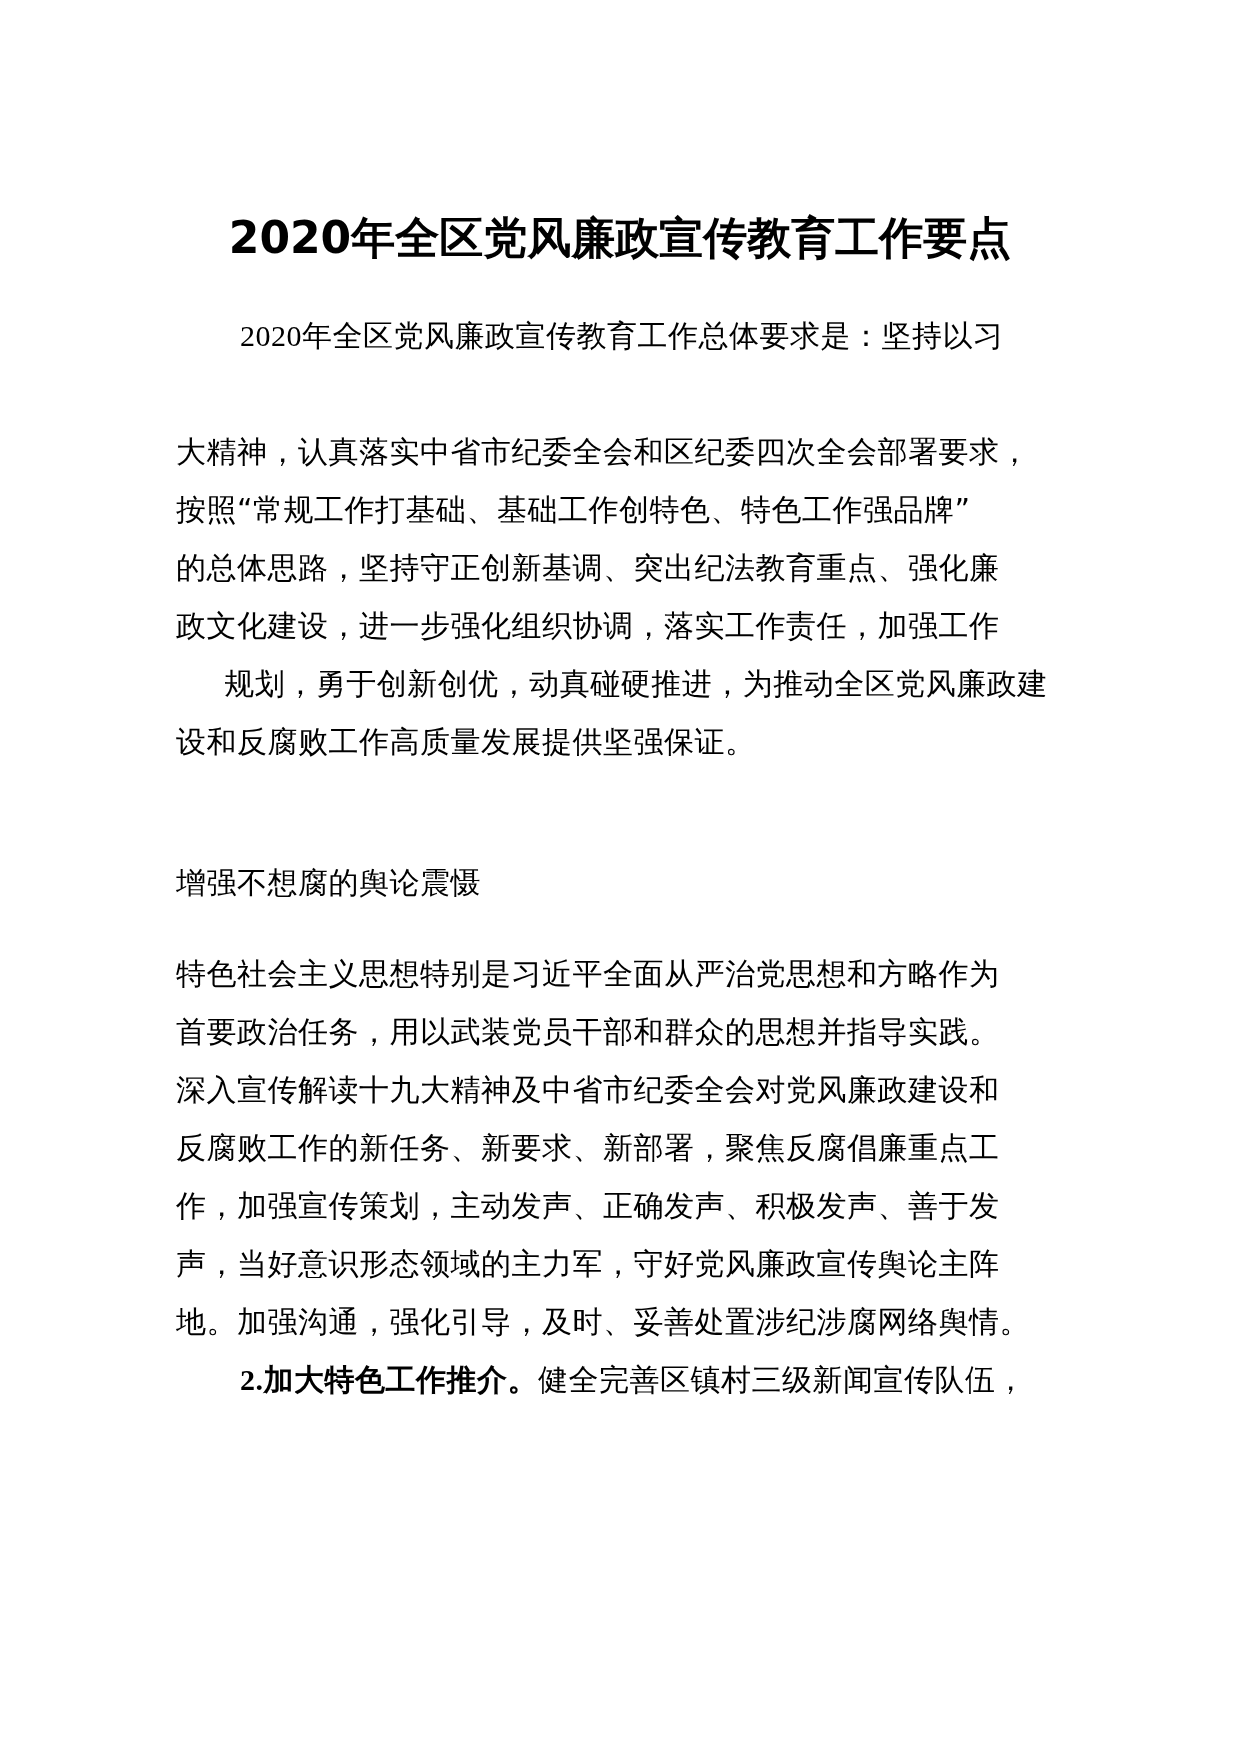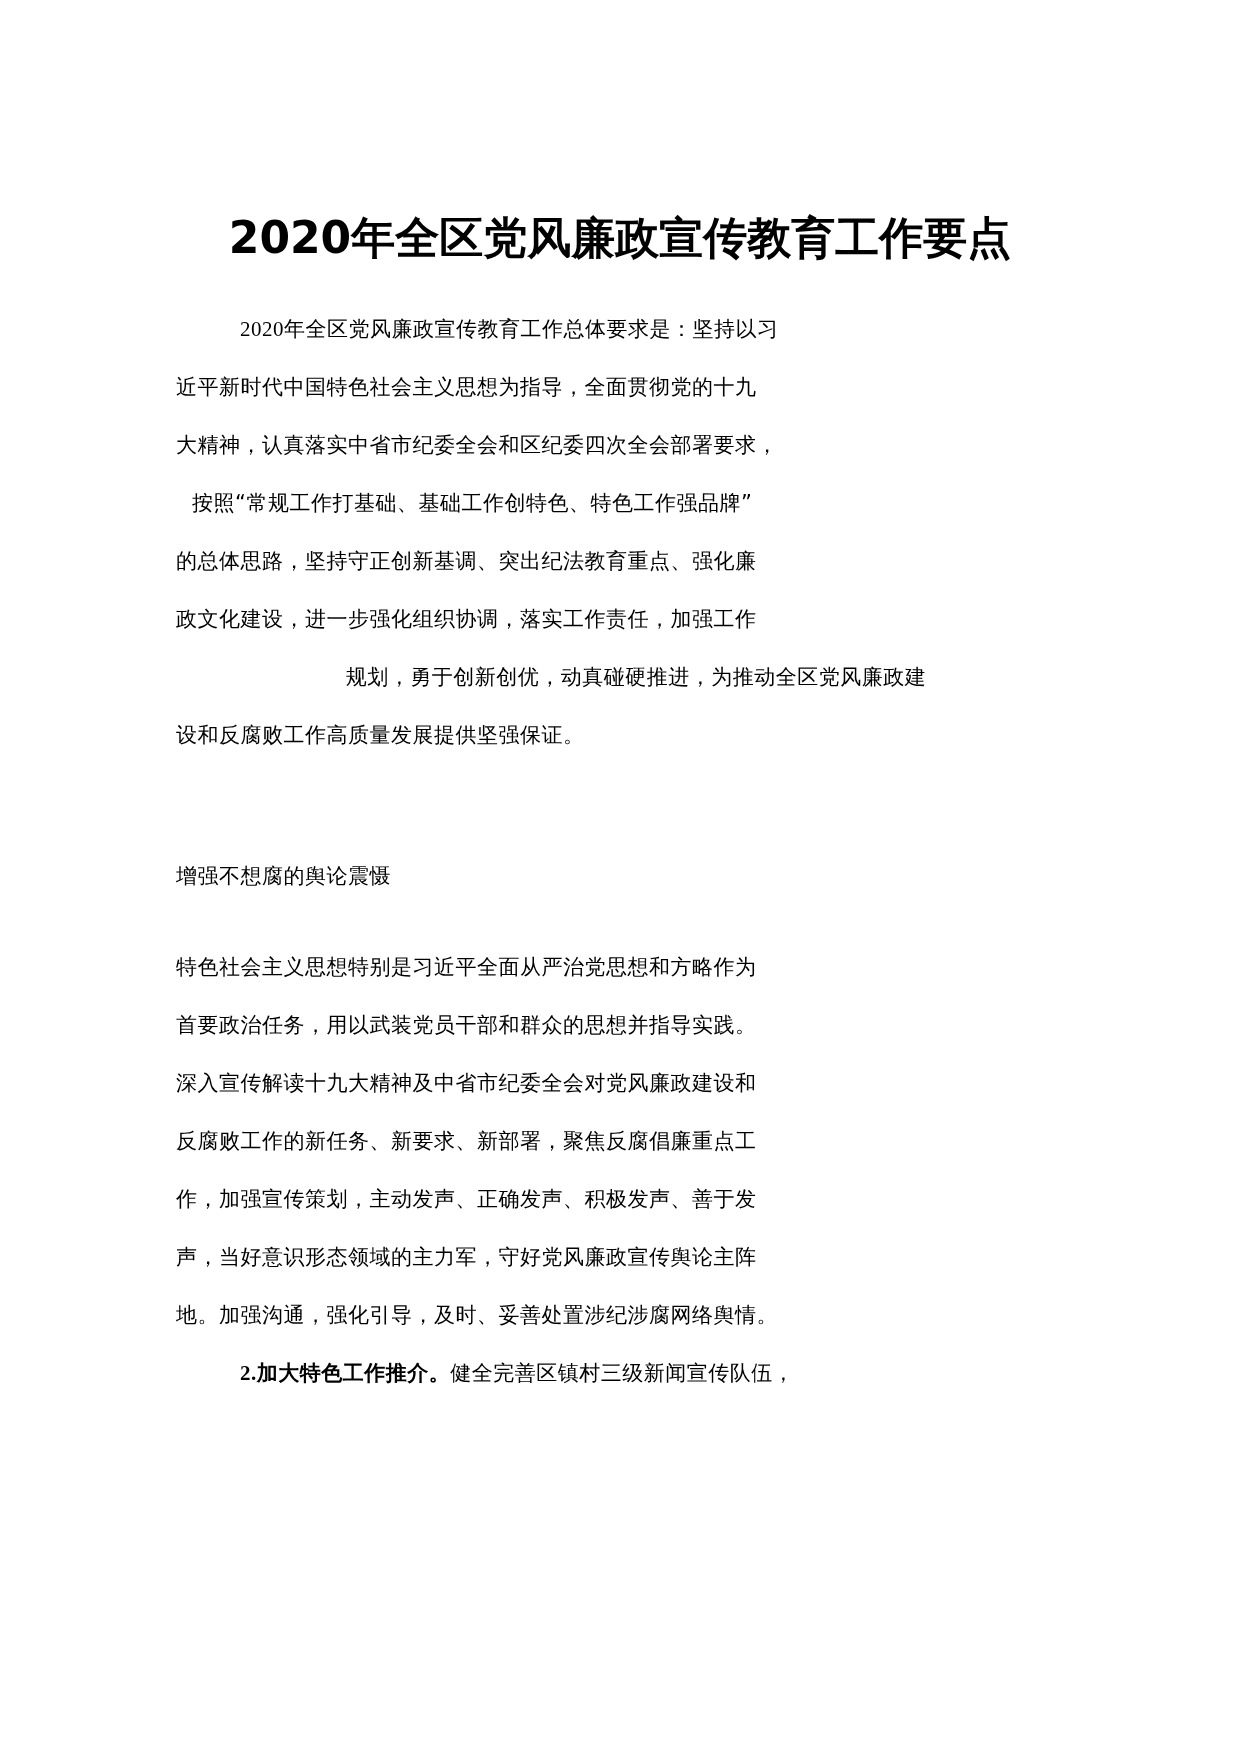--- a/index.html
+++ b/index.html
@@ -31,22 +31,22 @@
       font-size: 44px;
       font-weight: bold;
       line-height: 60px;
       letter-spacing: 0px;
       white-space: nowrap;
     }
     .line {
       position: absolute;
       left: 176px;
       width: 920px;
-      font-size: 21px;
-      line-height: 34px;
+      font-size: 30px;
+      line-height: 48px;
       height: 40px;
       white-space: nowrap;
       letter-spacing: 0.5px;
     }
     .line.indent {
       left: 240px;
     }
     .bold {
       font-weight: bold;
     }
@@ -55,23 +55,22 @@
     }
   </style>
 </head>
 <body>
 
 <div class="page">
 
   <div class="title">2020年全区党风廉政宣传教育工作要点</div>
 
   <div class="line indent" style="top:312px;"><span class="num">2020</span><span>年全区党风廉政宣传教育工作总体要求是：坚持以习</span></div>
-  <div class="line" style="top:370px;">近平新时代中国特色社会主义思想为指导，全面贯彻党的十九</div>
   <div class="line" style="top:428px;">大精神，认真落实中省市纪委全会和区纪委四次全会部署要求，</div>
-  <div class="line" style="top:486px;margin-left:16px;">按照“常规工作打基础、基础工作创特色、特色工作强品牌”</div>
+  <div class="line" style="top:486px;">按照“常规工作打基础、基础工作创特色、特色工作强品牌”</div>
   <div class="line" style="top:544px;">的总体思路，坚持守正创新基调、突出纪法教育重点、强化廉</div>
   <div class="line" style="top:602px;">政文化建设，进一步强化组织协调，落实工作责任，加强工作</div>
   <div class="line" style="top:660px;text-align:center;">规划，勇于创新创优，动真碰硬推进，为推动全区党风廉政建</div>
   <div class="line" style="top:718px;">设和反腐败工作高质量发展提供坚强保证。</div>
 
   <div class="line" style="top:834px;margin-top:25px;">增强不想腐的舆论震慑</div>
 
   <div class="line" style="top:950px;">特色社会主义思想特别是习近平全面从严治党思想和方略作为</div>
   <div class="line" style="top:1008px;">首要政治任务，用以武装党员干部和群众的思想并指导实践。</div>
   <div class="line" style="top:1066px;">深入宣传解读十九大精神及中省市纪委全会对党风廉政建设和</div>

